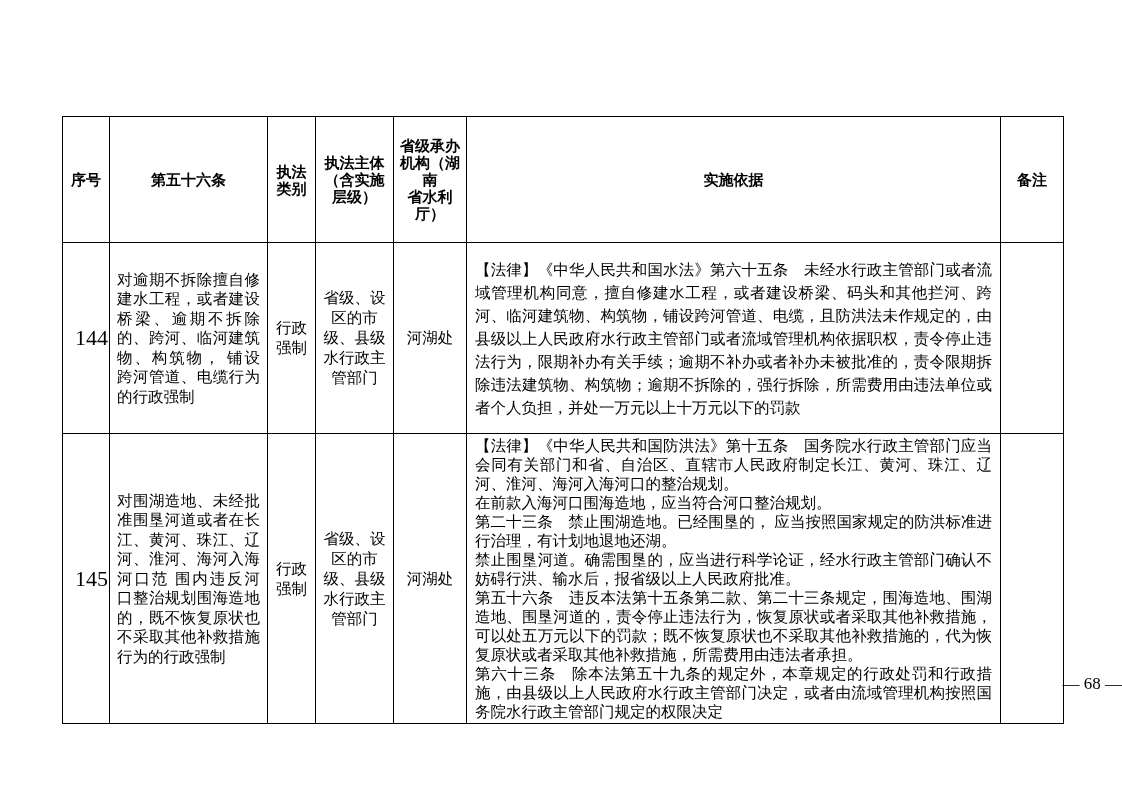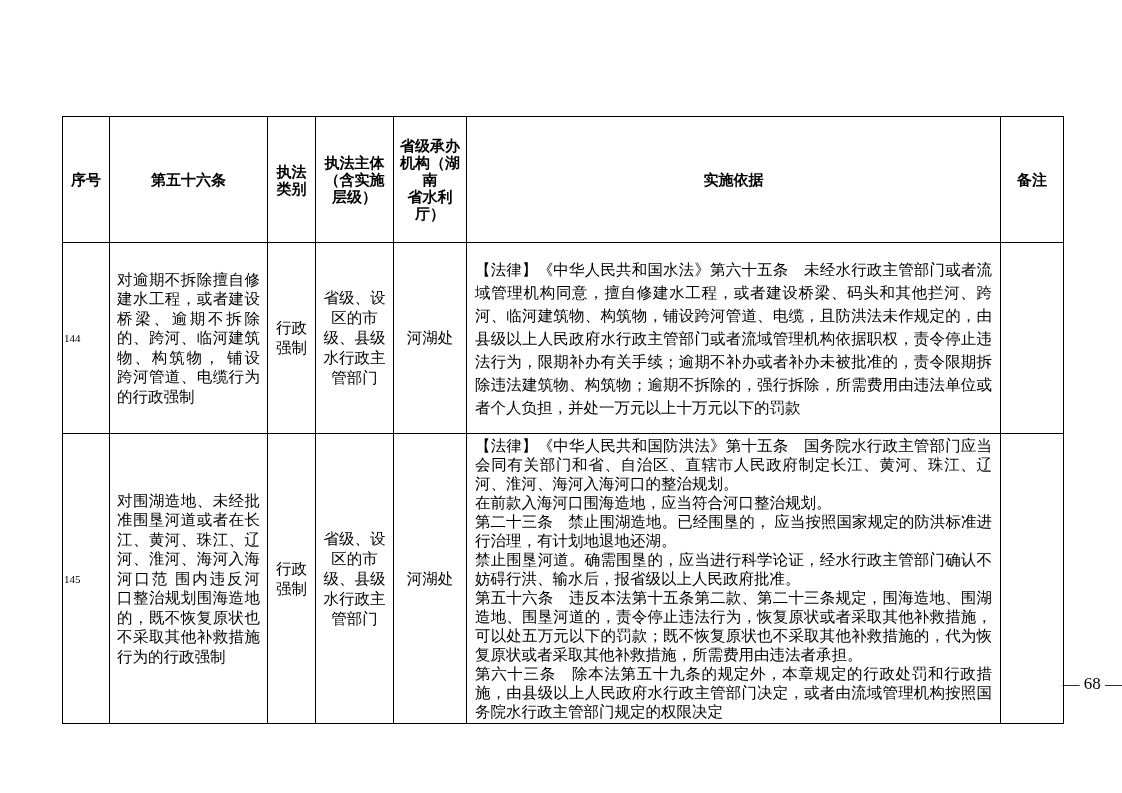--- a/index.html
+++ b/index.html
@@ -42,22 +42,22 @@
   }
   .doc-table td {
     font-family: "Liberation Serif", serif;
     font-size: 15.5px;
   }
   tr.header-row { height: 56px; }
   tr.row-0 { height: 191px; }
   tr.row-1 { height: 290px; }
 
   td.seq-cell {
-    text-align: left;
-    font-size: 11px;
+    text-align: right;
+    font-size: 22px;
   }
   td.name-cell {
     text-align: justify;
     text-align-last: left;
     line-height: 19.5px;
     padding: 2px 7px;
   }
   td.category-cell, td.subject-cell, td.agency-cell {
     text-align: center;
     line-height: 20px;

